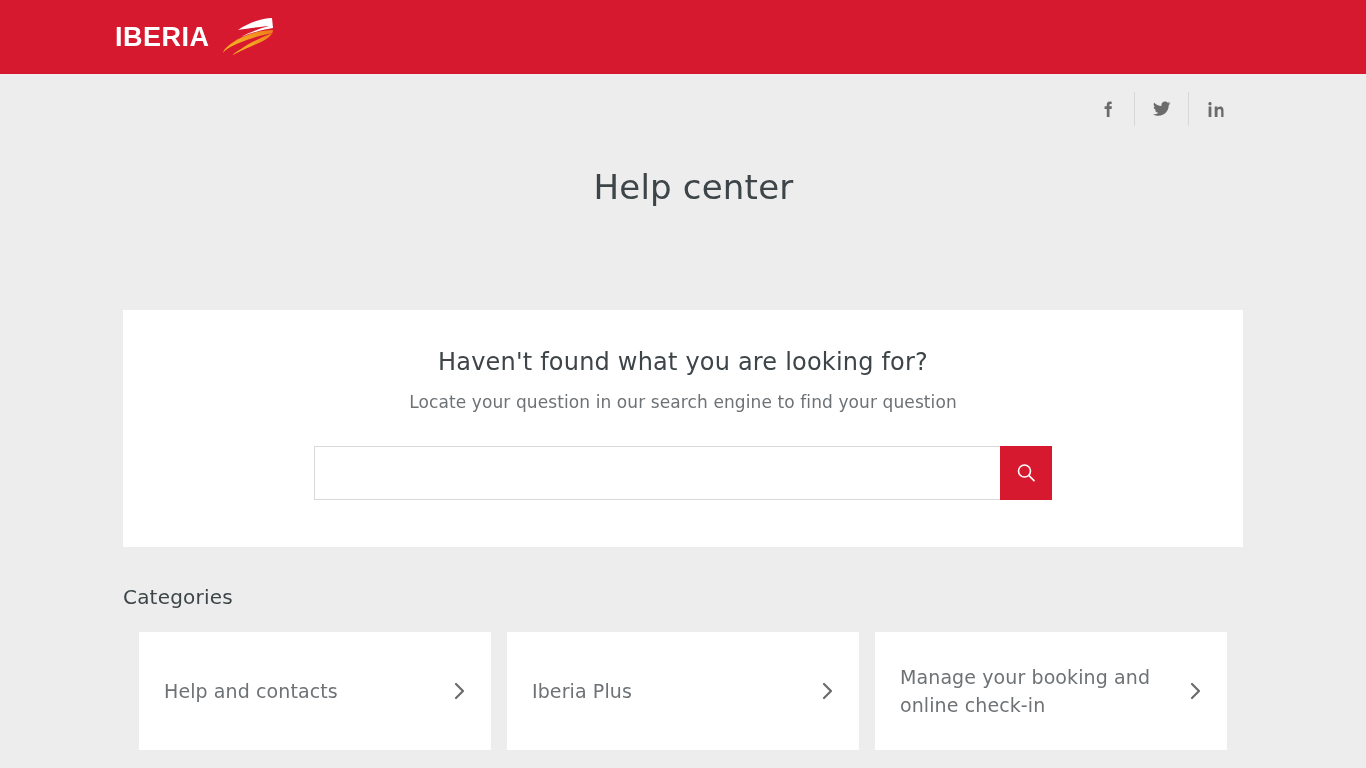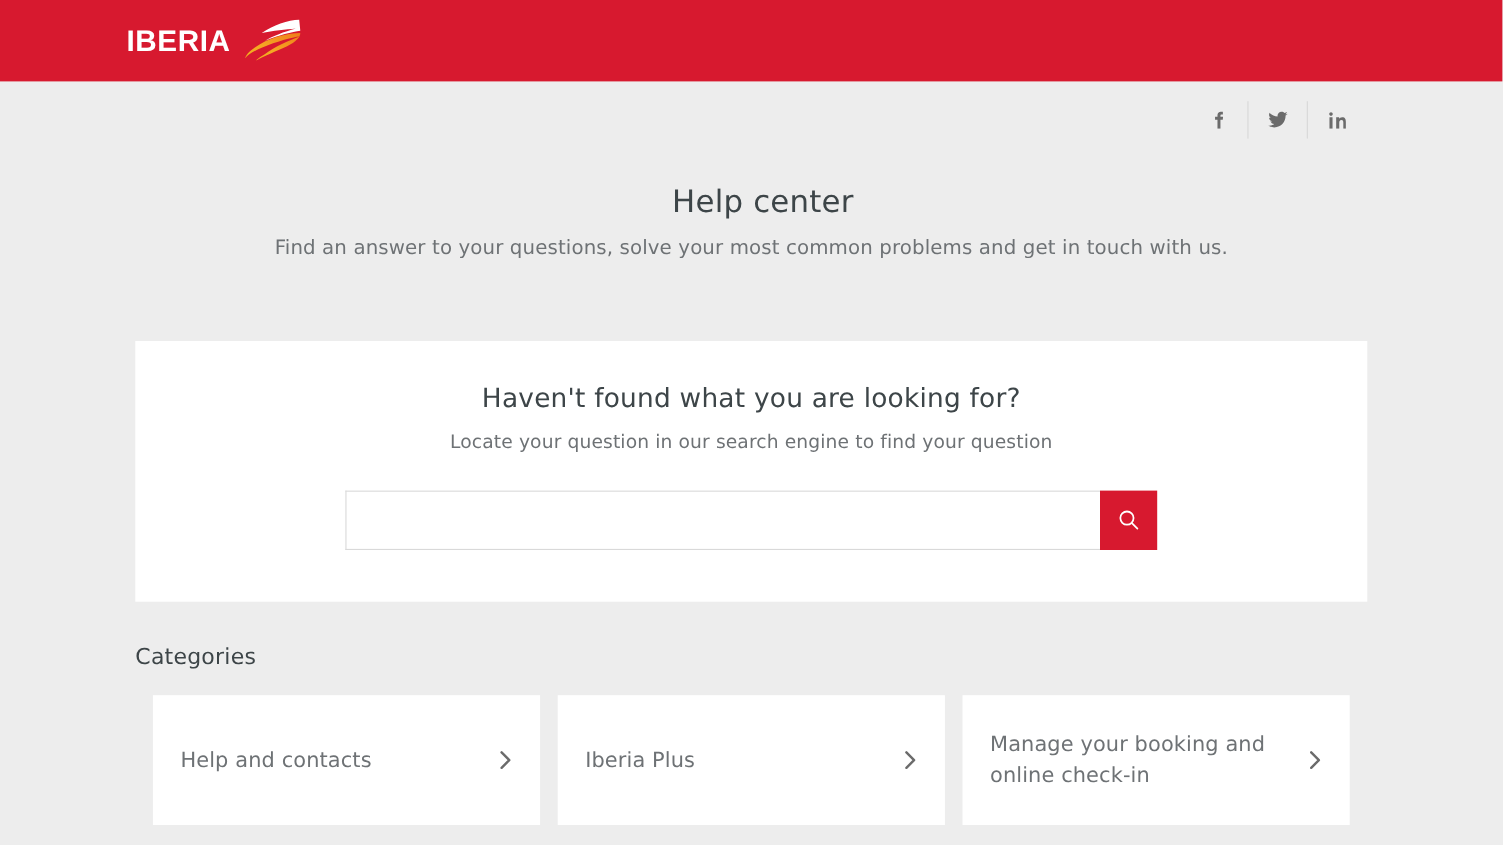--- a/index.html
+++ b/index.html
@@ -82,21 +82,21 @@
     background: #d8d8d8;
   }
 
   
   .hero {
     text-align: center;
     padding-top: 22px;
   }
 
   .page-title {
-    font-size: 28px;
+    font-size: 34px;
     font-weight: normal;
     color: #3d4548;
     line-height: 1.25;
     letter-spacing: 0.2px;
     padding-left: 21px;
   }
 
   .page-subtitle {
     margin-top: 14px;
     font-size: 18px;
@@ -264,21 +264,20 @@
         <svg width="16" height="16" viewBox="0 0 16 16" fill="currentColor" xmlns="http://www.w3.org/2000/svg">
           <path d="M3.4 16H0.6V5.6h2.8V16zM2 4.3C1.1 4.3 0.4 3.6 0.4 2.7 0.4 1.8 1.1 1.1 2 1.1c0.9 0 1.6 0.7 1.6 1.6C3.6 3.6 2.9 4.3 2 4.3zM16 16h-2.8v-5.1c0-1.2 0-2.8-1.7-2.8 -1.7 0-2 1.3-2 2.7V16H6.7V5.6h2.7v1.4h0c0.4-0.7 1.3-1.5 2.7-1.5 2.9 0 3.4 1.9 3.4 4.3V16z"></path>
         </svg>
       </span>
     </a>
   </div>
 </div>
 
 <div class="hero">
   <h1 class="page-title">Help center</h1>
-  <p class="page-subtitle">Find an answer to your questions, solve your most common problems and get in touch with us.</p>
 </div>
 
 <div class="search-card">
   <h2 class="search-heading">Haven't found what you are looking for?</h2>
   <p class="search-sub">Locate your question in our search engine to find your question</p>
   <div class="search-row">
     <input class="search-input" type="text" placeholder="" style="">
     <button class="search-btn" type="submit">
       <span>
         <svg width="22" height="22" viewBox="0 0 22 22" xmlns="http://www.w3.org/2000/svg">

